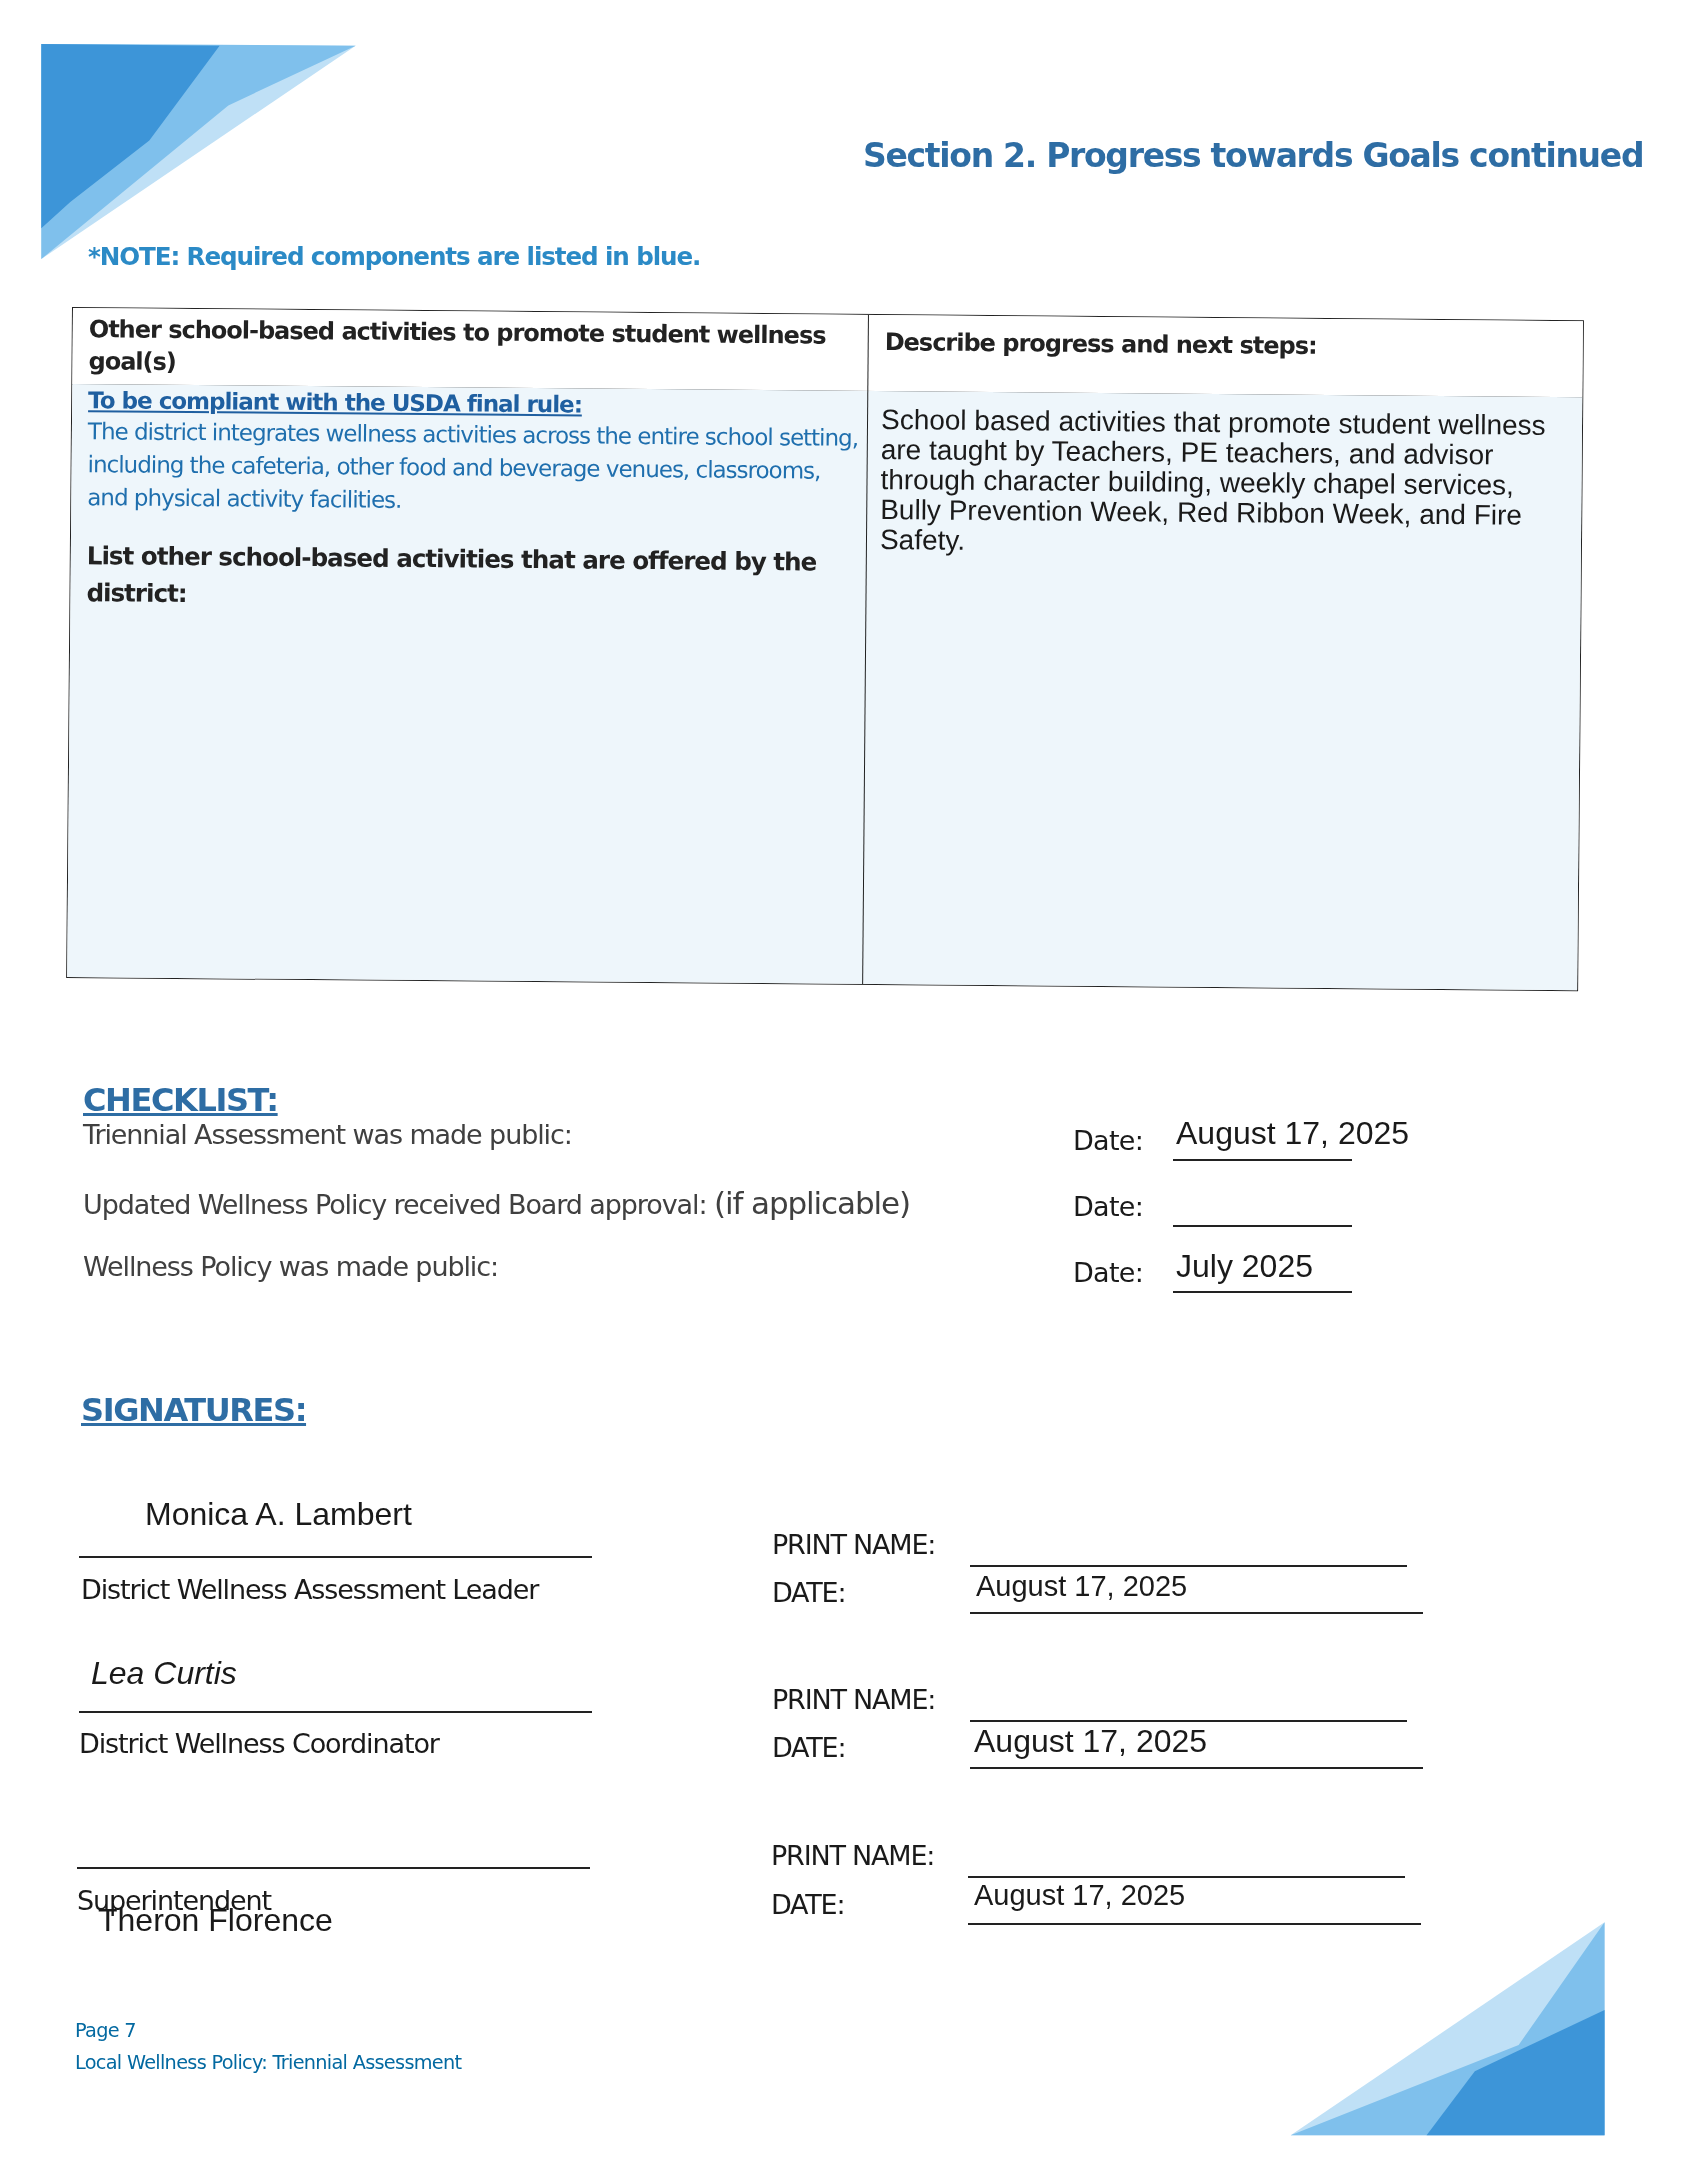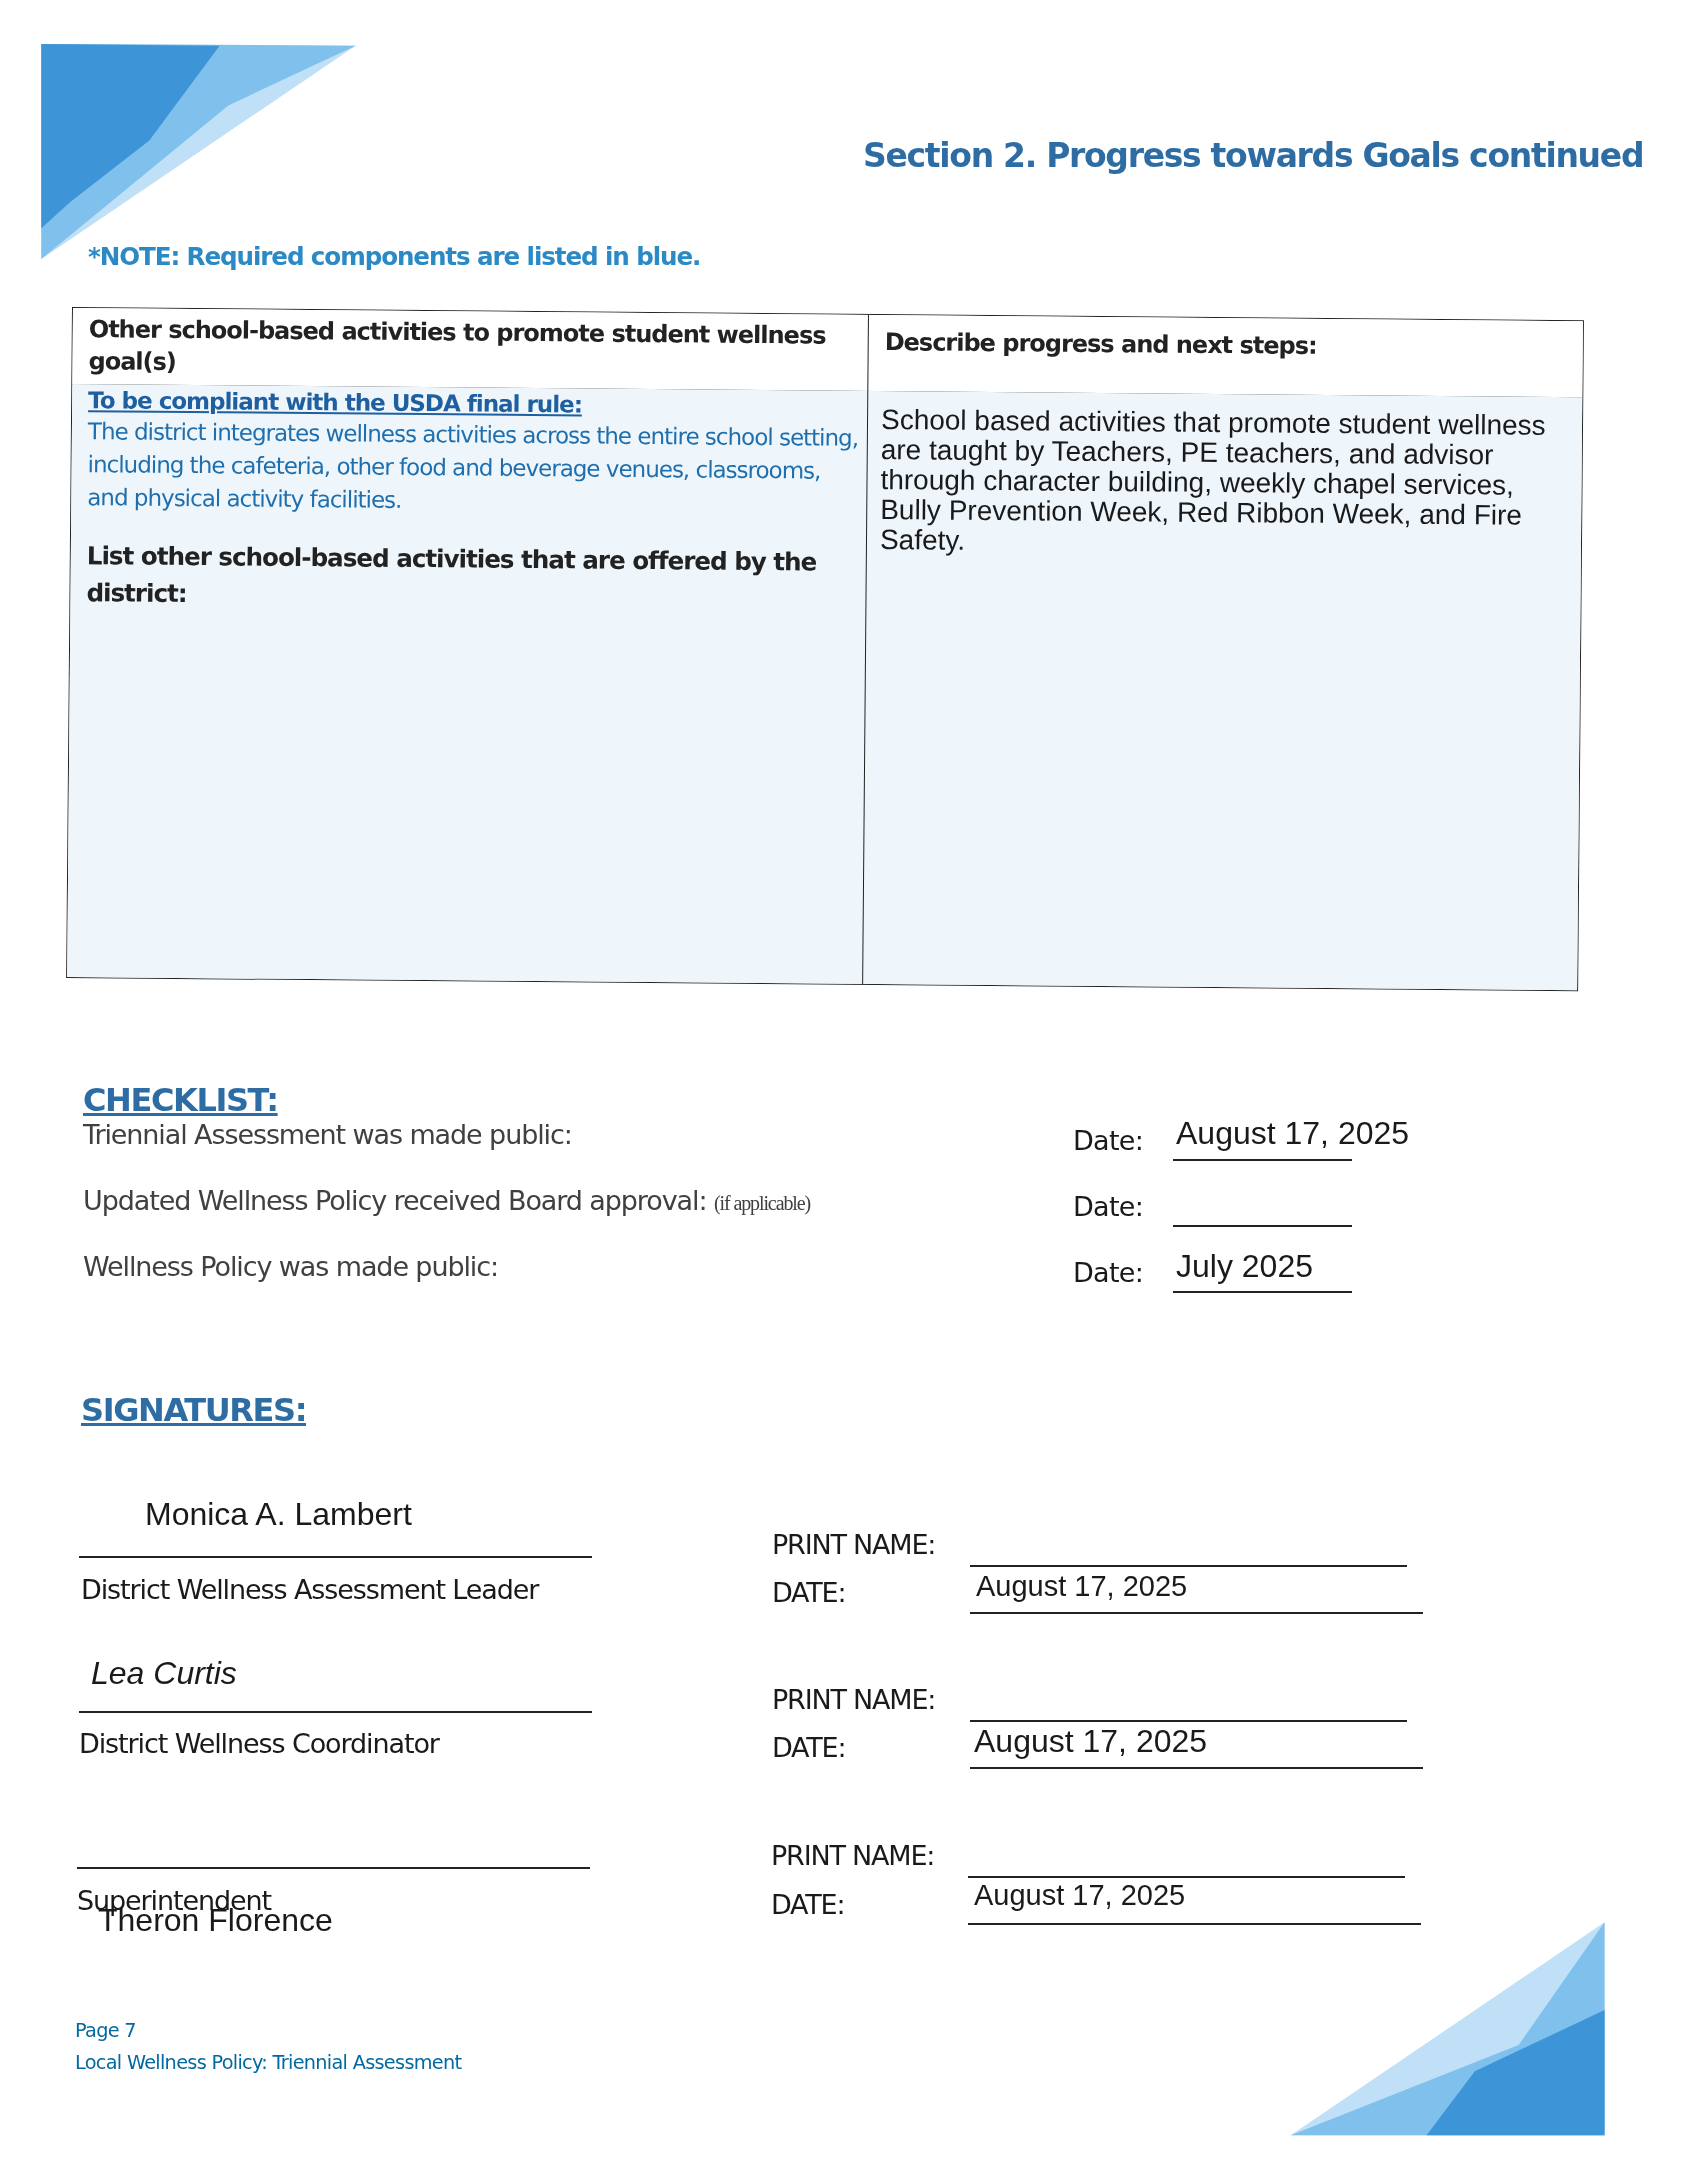--- a/index.html
+++ b/index.html
@@ -18,21 +18,21 @@
   .tbl .div { position:absolute; left:795px; top:0; bottom:0; border-left:1.8px solid #222; }
   .cell-h { position:absolute; font-family:"DejaVu Sans", sans-serif; font-weight:bold; font-size:24px;
             letter-spacing:-1px; line-height:32px; color:#222; }
   .blue-u { color:#1f5fa0; text-decoration:underline; font-weight:bold; font-family:"DejaVu Sans", sans-serif;
             font-size:23px; letter-spacing:-1px; }
   .blue-t { color:#1f6fae; font-family:"DejaVu Sans", sans-serif; font-size:23px; letter-spacing:-1px; line-height:33px; }
   .resp { font-family:"Liberation Sans", sans-serif; font-size:28px; line-height:30px; color:#1a1a1a; }
   .heading { font-family:"DejaVu Sans", sans-serif; font-weight:bold; font-size:32px; color:#2e6da4;
              text-decoration:underline; text-decoration-thickness:2.6px; letter-spacing:-1.4px; }
   .chk-label { font-family:"DejaVu Sans", sans-serif; font-size:27px; letter-spacing:-1.1px; color:#404040; }
-  .chk-small { font-size:20px;font-family:Liberation Serif, serif; }
+  .chk-small { font-size:31px; }
   .date-lbl { font-family:"DejaVu Sans", sans-serif; font-size:27px; letter-spacing:-0.7px; }
   .date-val { font-family:"Liberation Sans", sans-serif; font-size:32px; }
   .line { position:absolute; border-top:2.6px solid #222; }
   .sig-name { font-family:"Liberation Sans", sans-serif; font-size:32px; }
   .sig-role { font-family:"DejaVu Sans", sans-serif; font-size:27px; letter-spacing:-1.1px; }
   .pn-lbl { font-family:"DejaVu Sans", sans-serif; font-size:27px; letter-spacing:-1.2px; }
   .sig-date { font-family:"Liberation Sans", sans-serif; font-size:29px; }
   .footer { font-family:"DejaVu Sans", sans-serif; font-size:19.3px; color:#0369a1; letter-spacing:-0.7px; }
 </style>
 </head>

